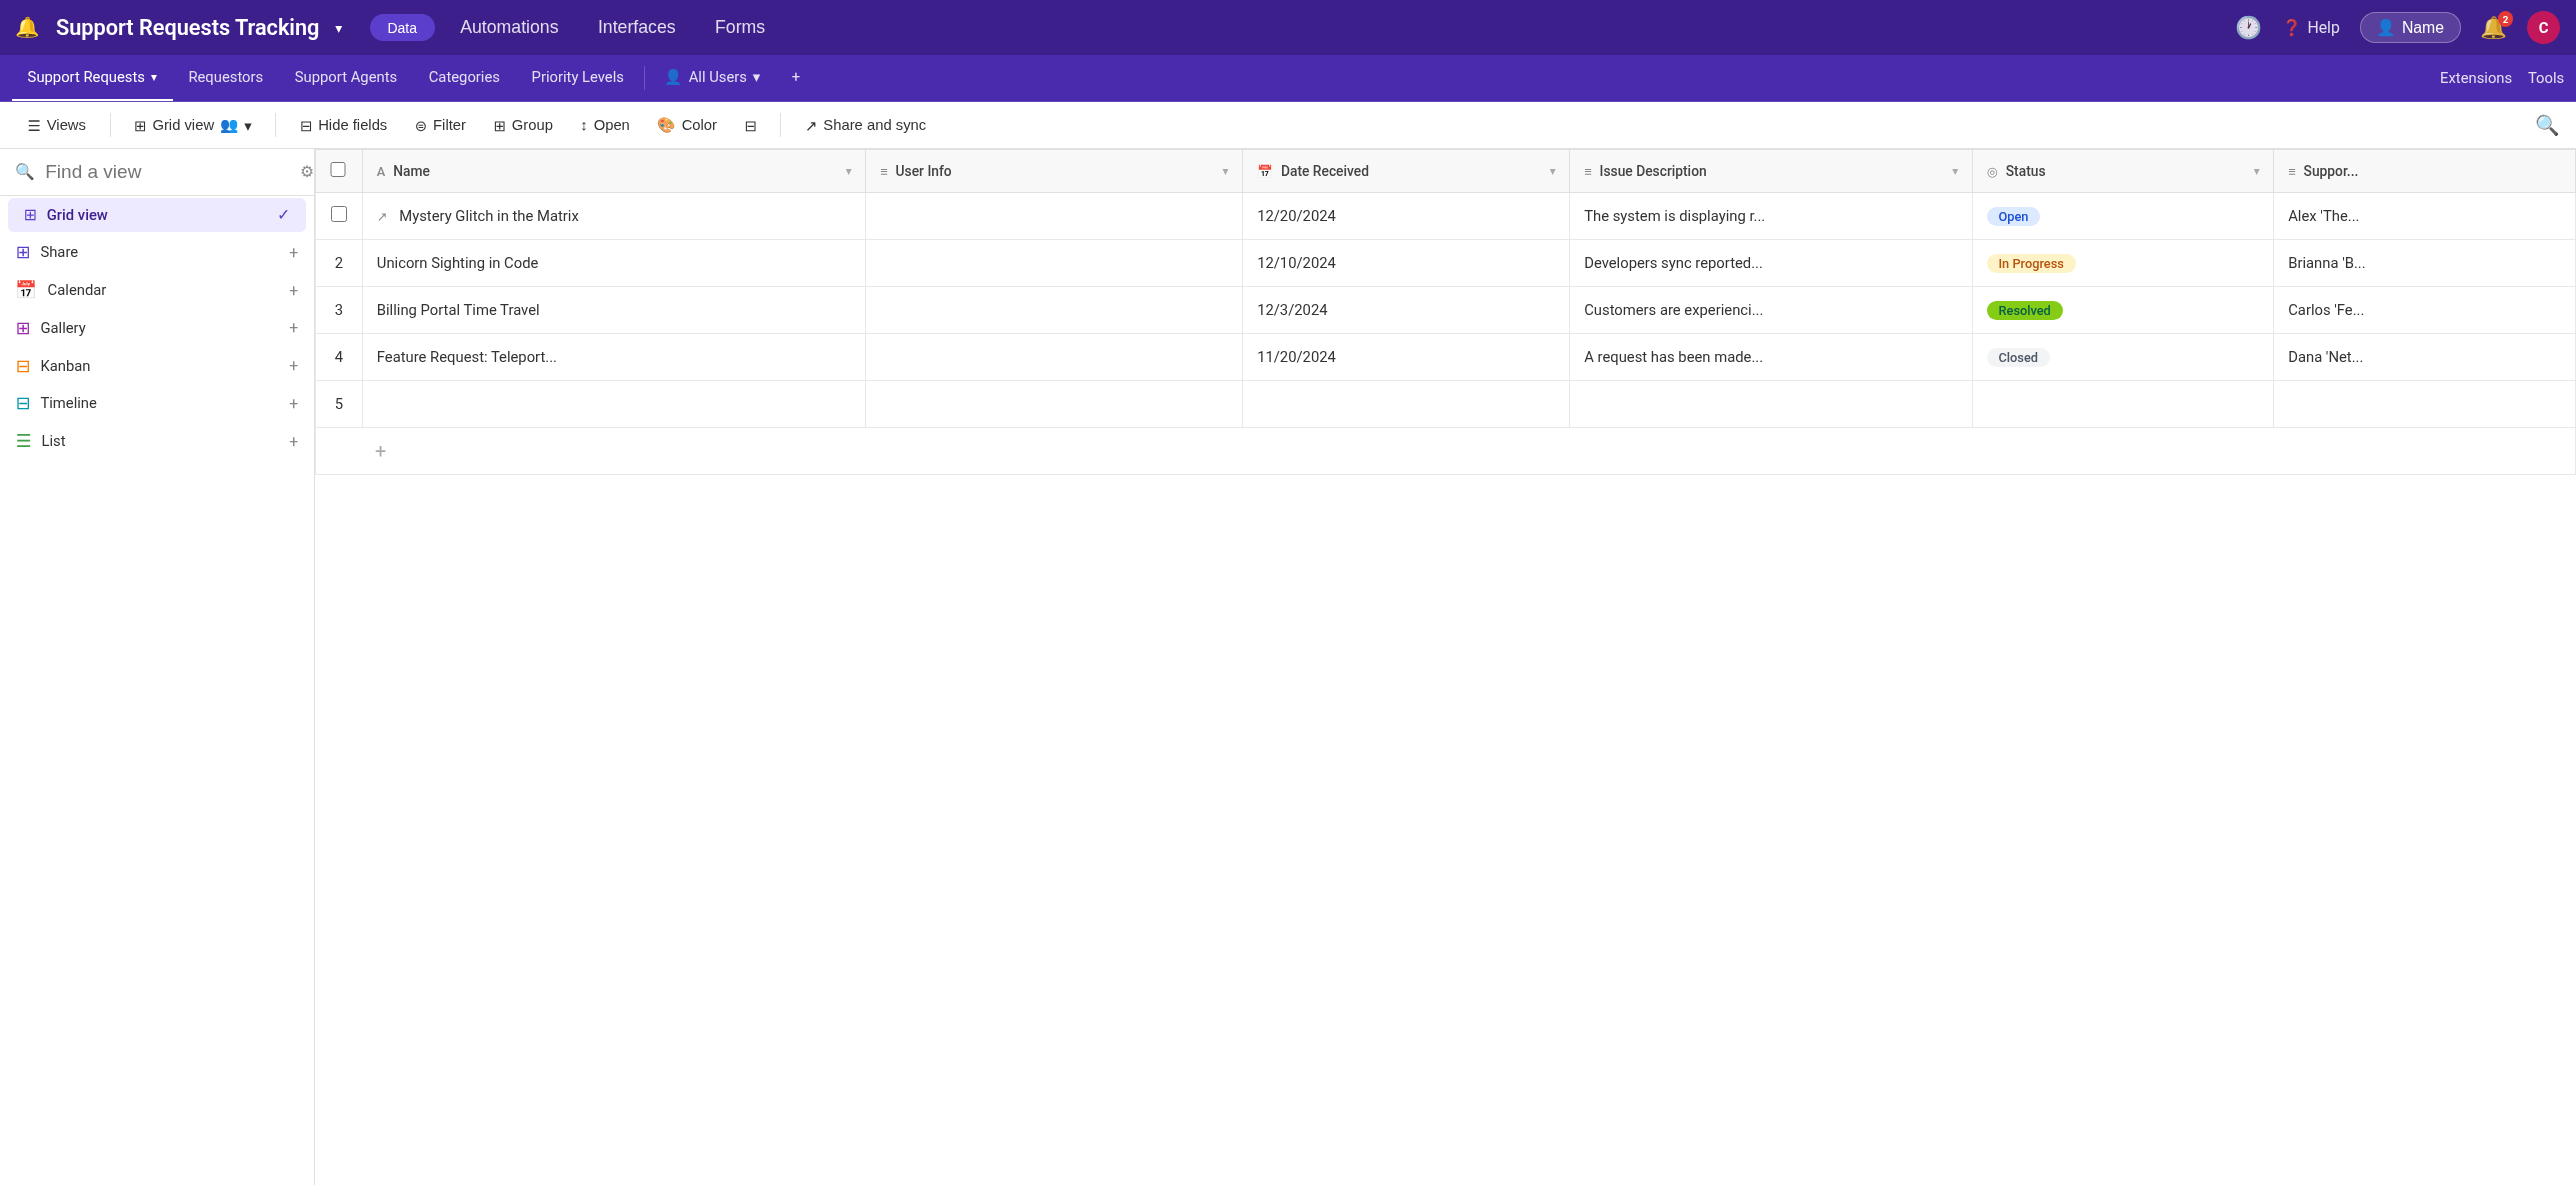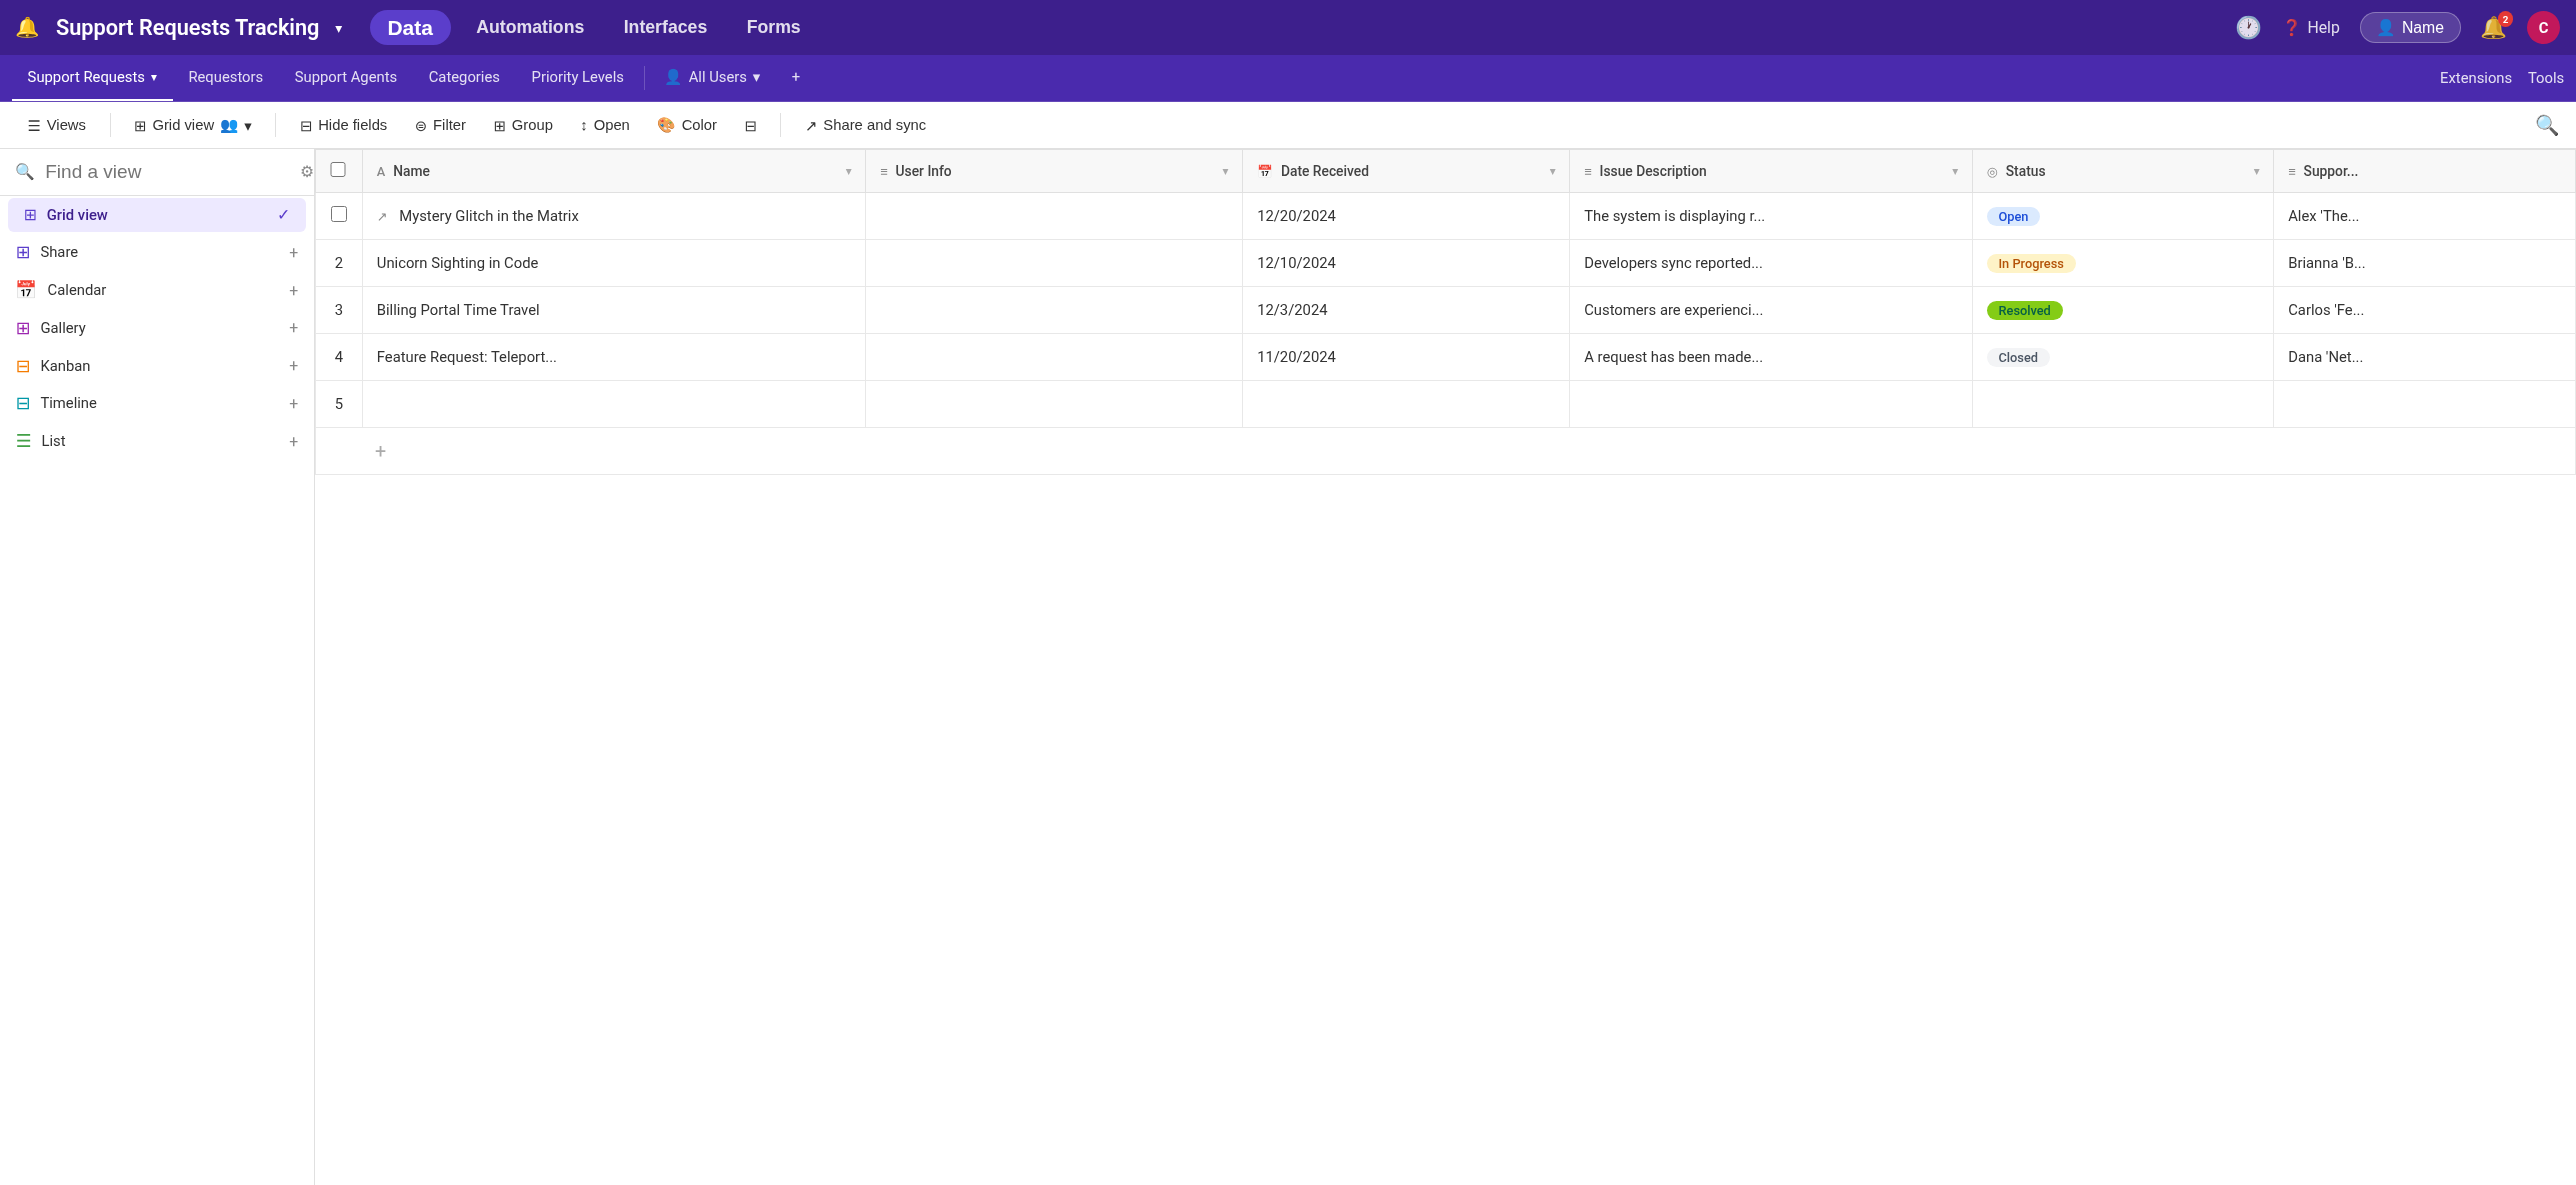--- a/index.html
+++ b/index.html
@@ -29,32 +29,31 @@
       color: white;
       font-size: 13.8px;
       margin-right: 15.8px;
     }
     .nav-btn-data {
       background: #5b3ecb;
       color: white;
       border: none;
       border-radius: 19.7px;
       padding: 5.9px 17.7px;
-      font-size: 21px;
-      font-weight: 700;
+      font-size: 14px;
+      font-weight: 400;
       cursor: pointer;
     }
     .nav-link {
       color: rgba(255,255,255,0.85);
       font-size: 17.7px;
       background: none;
       border: none;
       cursor: pointer;
       padding: 5.9px 13.8px;
-      font-weight: bold;
     }
     .nav-spacer { flex: 1; }
     .nav-right {
       display: flex;
       align-items: center;
       gap: 19.7px;
       color: white;
     }
     .nav-right-icon {
       font-size: 21.7px;

